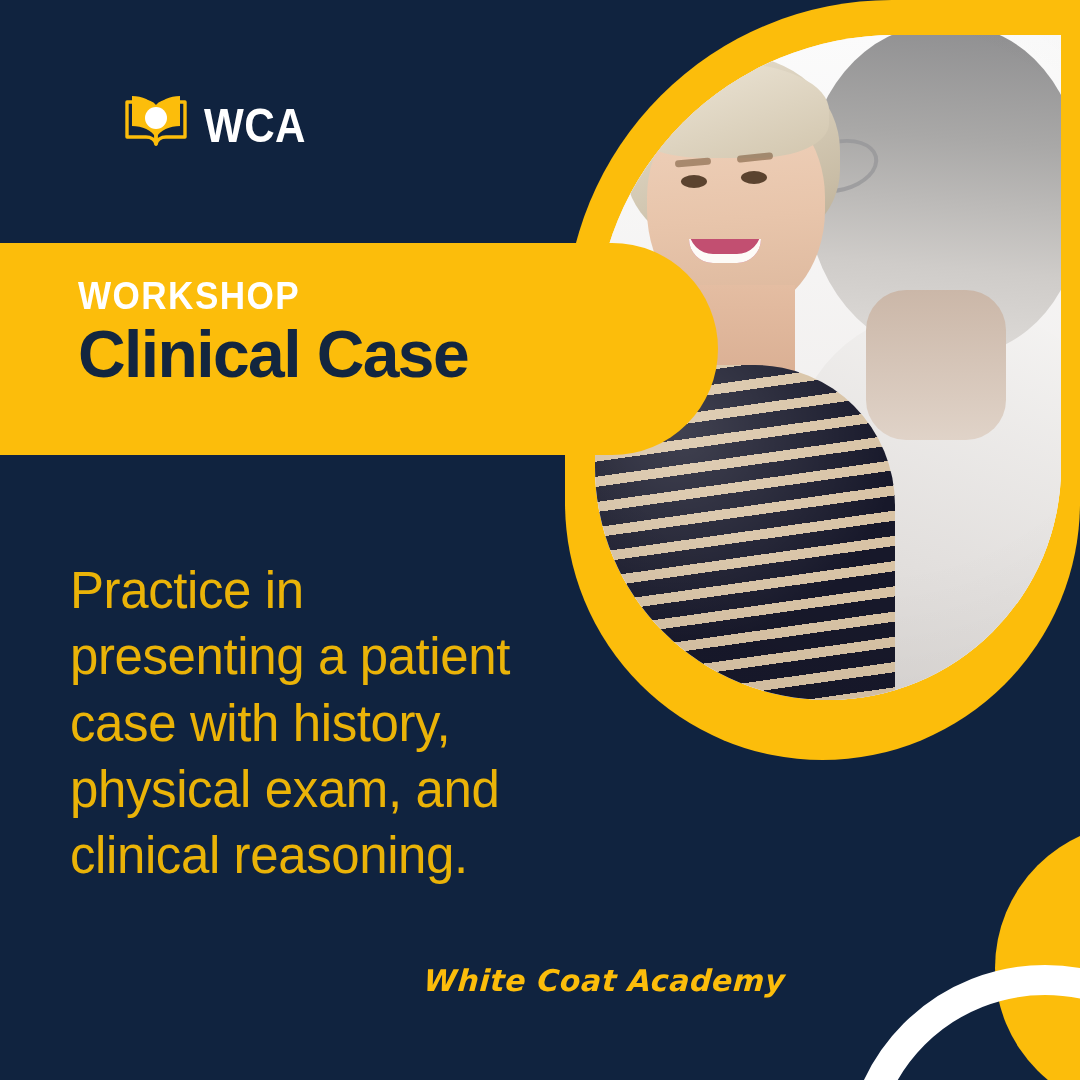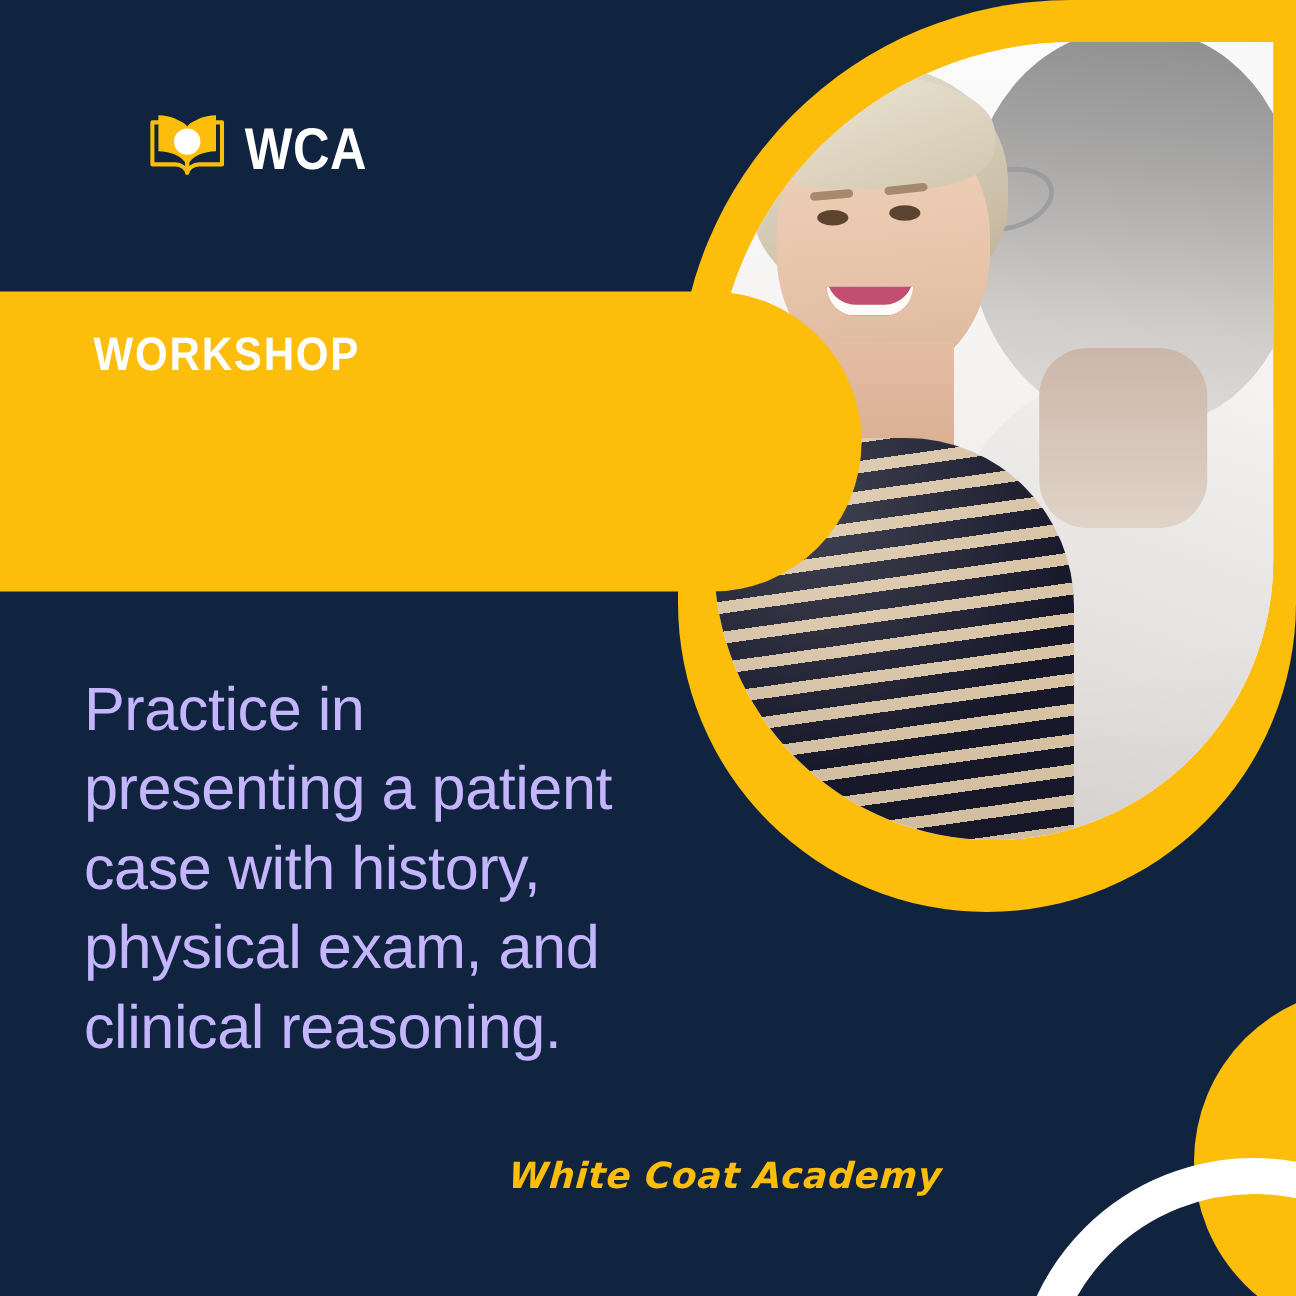--- a/index.html
+++ b/index.html
@@ -143,39 +143,39 @@
   }
   .logo-mark { width: 64px; height: 58px; display: block; }
   .logo-text {
     color: #ffffff; font-size: 49px; font-weight: 700; letter-spacing: 0.5px;
     font-family: "Liberation Sans Narrow", "Liberation Sans", sans-serif;
     transform: scaleX(0.86); transform-origin: left center; line-height: 1;
   }
 
   
   .title-banner {
-    position: absolute; left: 0; top: 243px; width: 718px; height: 250px;
+    position: absolute; left: 0; top: 243px; width: 718px; height: 212px;
     background: #FCBD0B; border-radius: 0 125px 125px 0; z-index: 5;
     box-sizing: border-box; padding: 33px 0 0 78px;
   }
   .eyebrow {
     color: #ffffff; font-size: 39px; font-weight: 700; letter-spacing: 1.6px;
     font-family: "Liberation Sans Narrow", "Liberation Sans", sans-serif;
     transform: scaleX(0.9); transform-origin: left center; line-height: 1;
     margin: 0 0 4px 0;
   }
   .title {
     color: #13263f; font-size: 66px; font-weight: 700; line-height: 1.07;
     letter-spacing: -1.6px; margin: 0; max-width: 600px;
   }
 
   
   .body-copy {
     position: absolute; left: 70px; top: 558px; width: 470px; z-index: 6;
-    color: #c4b5fd; font-size: 51px; line-height: 1.3; font-weight: 400;
+    color: #eab308; font-size: 51px; line-height: 1.3; font-weight: 400;
     letter-spacing: -0.4px; margin: 0;
   }
 
   
   .brand-sig {
     position: absolute; left: 424px; top: 963px; z-index: 6;
     color: #FCBD0B; font-size: 30px; font-weight: 700;
     font-family: "DejaVu Sans", sans-serif;
     font-style: italic; letter-spacing: 0.6px;
     transform: skewX(-4deg);
@@ -220,21 +220,21 @@
       <path d="M8 4 C18 4 28 8 32 16 V46 C28 38 18 34 8 34 Z" fill="#FCBD0B"></path>
       <path d="M56 4 C46 4 36 8 32 16 V46 C36 38 46 34 56 34 Z" fill="#FCBD0B"></path>
       <circle cx="32" cy="26" r="11" fill="#ffffff"></circle>
     </svg>
     <span class="logo-text">WCA</span>
   </div>
 
   <div class="title-banner">
     <p class="eyebrow">WORKSHOP</p>
     <h1 class="title">
-      <br>
+      <span>Clinical Case</span><br>
     </h1>
   </div>
 
   <p class="body-copy">Practice in presenting a patient case with history, physical exam, and clinical reasoning.</p>
 
   <div class="brand-sig">White Coat Academy</div>
 
 </div>
 
 </body></html>

